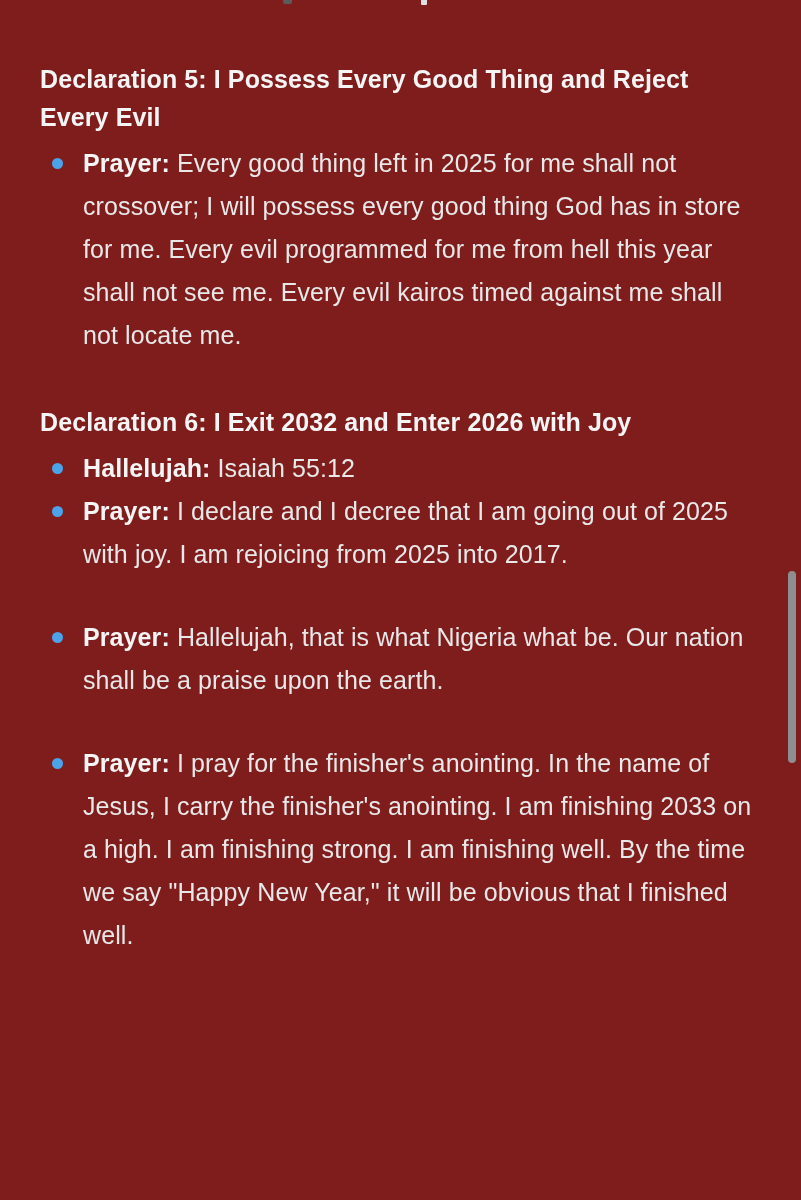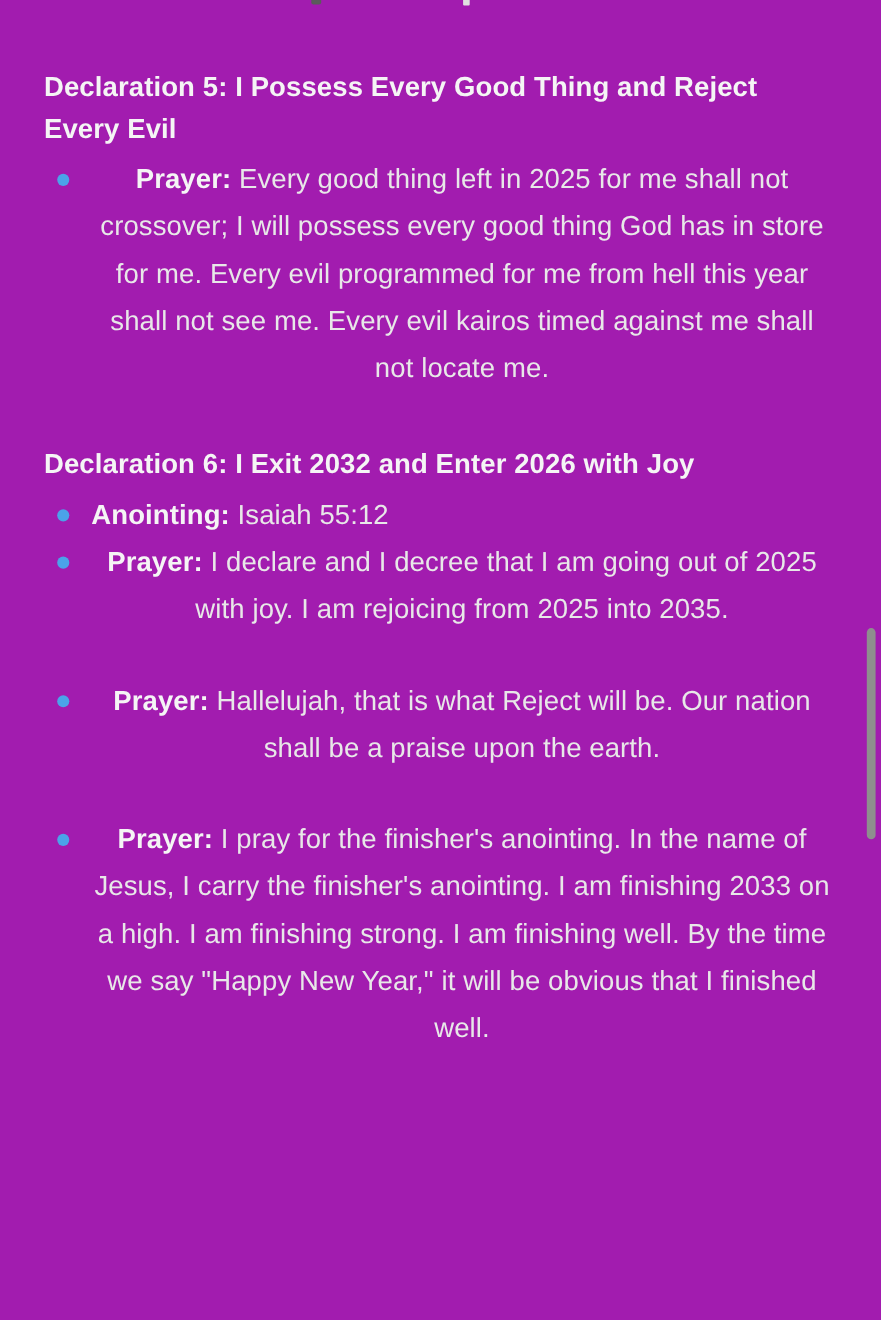--- a/index.html
+++ b/index.html
@@ -4,21 +4,21 @@
 <style>
   html, body {
     margin: 0;
     padding: 0;
     background: #000000;
   }
   .page {
     position: relative;
     width: 801px;
     height: 1200px;
-    background: #a21caf;
+    background: #7f1d1d;
     overflow: hidden;
     font-family: "Liberation Sans", sans-serif;
     -webkit-font-smoothing: antialiased;
   }
   .content {
     box-sizing: border-box;
     width: 100%;
     height: 100%;
     padding: 14px 44px 0 40px;
   }
@@ -34,21 +34,20 @@
     list-style: none;
     margin: 0;
     padding: 0;
   }
   ul.bullet-list.extra-gap {
     margin-top: 40px;
   }
   li.bullet-item {
     display: flex;
     align-items: flex-start;
-    text-align: center;
   }
   .bullet-dot {
     flex: none;
     width: 11px;
     height: 11px;
     border-radius: 50%;
     background: #4BA3E9;
     margin: 16px 20px 0 12px;
   }
   .item-text {
@@ -118,34 +117,34 @@
           <p class="item-text"><strong class="item-label">Prayer:</strong> <span>Every good thing left in 2025 for me shall not crossover; I will possess every good thing God has in store for me. Every evil programmed for me from hell this year shall not see me. Every evil kairos timed against me shall not locate me.</span></p>
         </li>
       </ul>
     </section>
 
     <section>
       <h2 class="section-title">Declaration 6: I Exit 2032 and Enter 2026 with Joy</h2>
       <ul class="bullet-list">
         <li class="bullet-item">
           <span class="bullet-dot"></span>
-          <p class="item-text"><strong class="item-label">Anointing:</strong> <span>Isaiah 55:12</span></p>
+          <p class="item-text"><strong class="item-label">Hallelujah:</strong> <span>Isaiah 55:12</span></p>
         </li>
         <li class="bullet-item">
           <span class="bullet-dot"></span>
-          <p class="item-text"><strong class="item-label">Prayer:</strong> <span>I declare and I decree that I am going out of 2025 with joy. I am rejoicing from 2025 into 2035.</span></p>
+          <p class="item-text"><strong class="item-label">Prayer:</strong> <span>I declare and I decree that I am going out of 2025 with joy. I am rejoicing from 2025 into 2017.</span></p>
         </li>
       </ul>
     </section>
 
     <section>
       <ul class="bullet-list extra-gap">
         <li class="bullet-item">
           <span class="bullet-dot"></span>
-          <p class="item-text"><strong class="item-label">Prayer:</strong> <span>Hallelujah, that is what Reject will be. Our nation shall be a praise upon the earth.</span></p>
+          <p class="item-text"><strong class="item-label">Prayer:</strong> <span>Hallelujah, that is what Nigeria what be. Our nation shall be a praise upon the earth.</span></p>
         </li>
       </ul>
     </section>
 
     <section>
       <ul class="bullet-list extra-gap">
         <li class="bullet-item">
           <span class="bullet-dot"></span>
           <p class="item-text"><strong class="item-label">Prayer:</strong> <span>I pray for the finisher's anointing. In the name of Jesus, I carry the finisher's anointing. I am finishing 2033 on a high. I am finishing strong. I am finishing well. By the time we say "Happy New Year," it will be obvious that I finished well.</span></p>
         </li>

